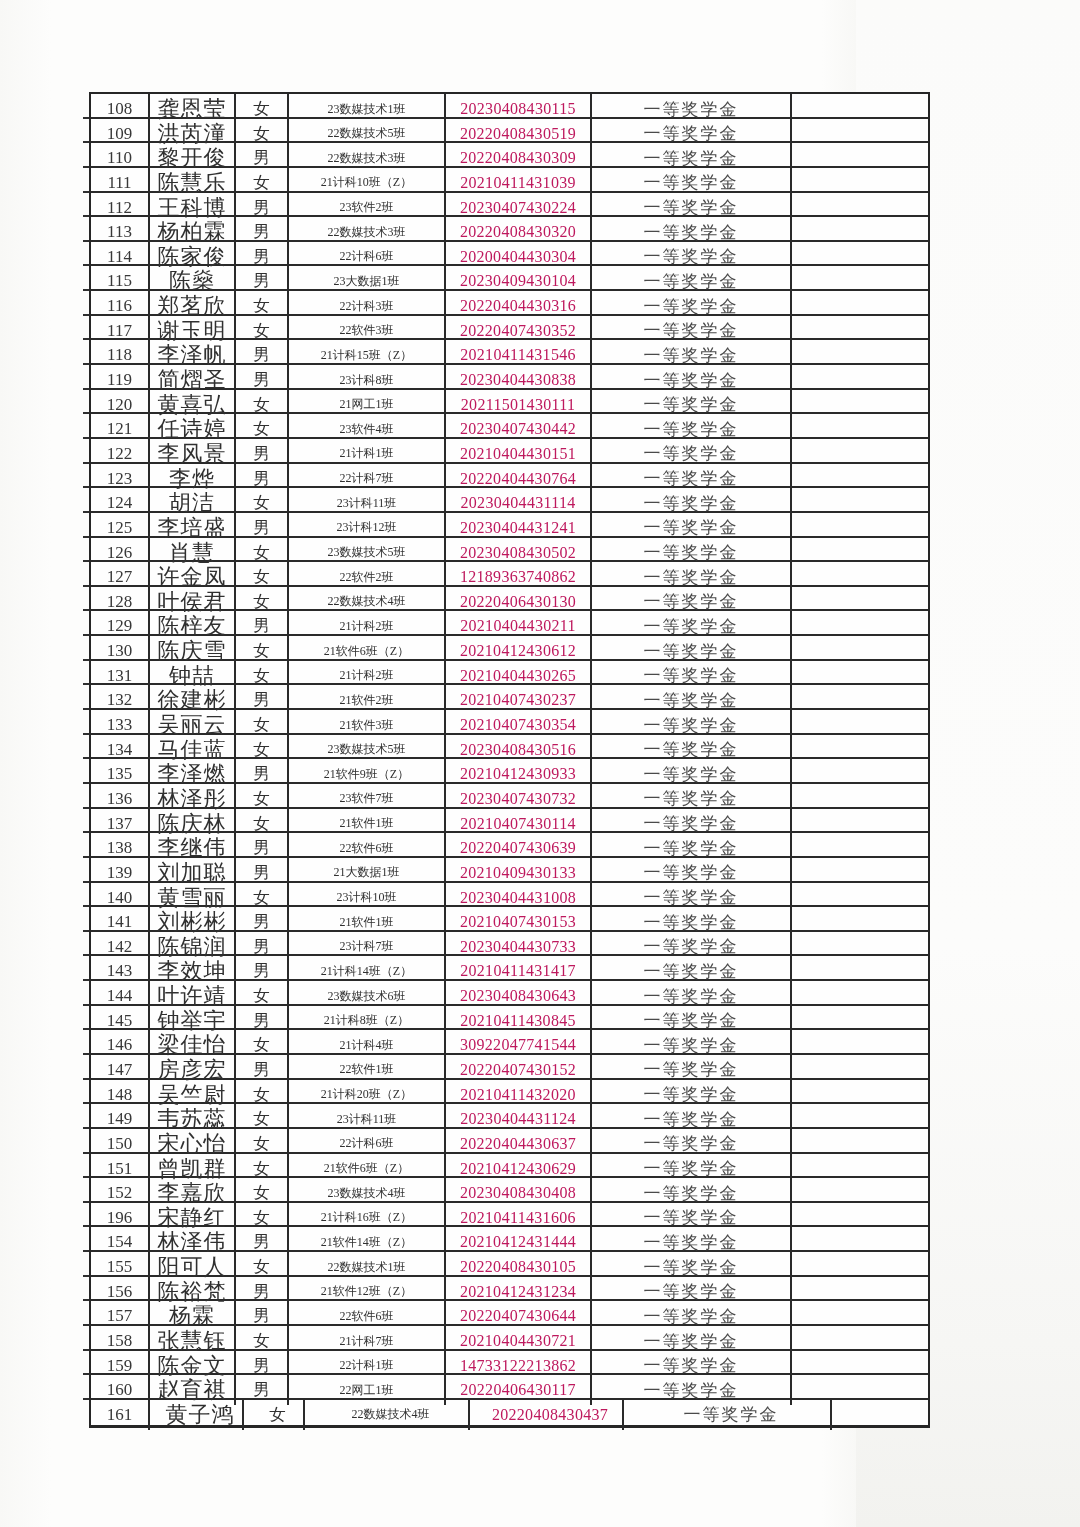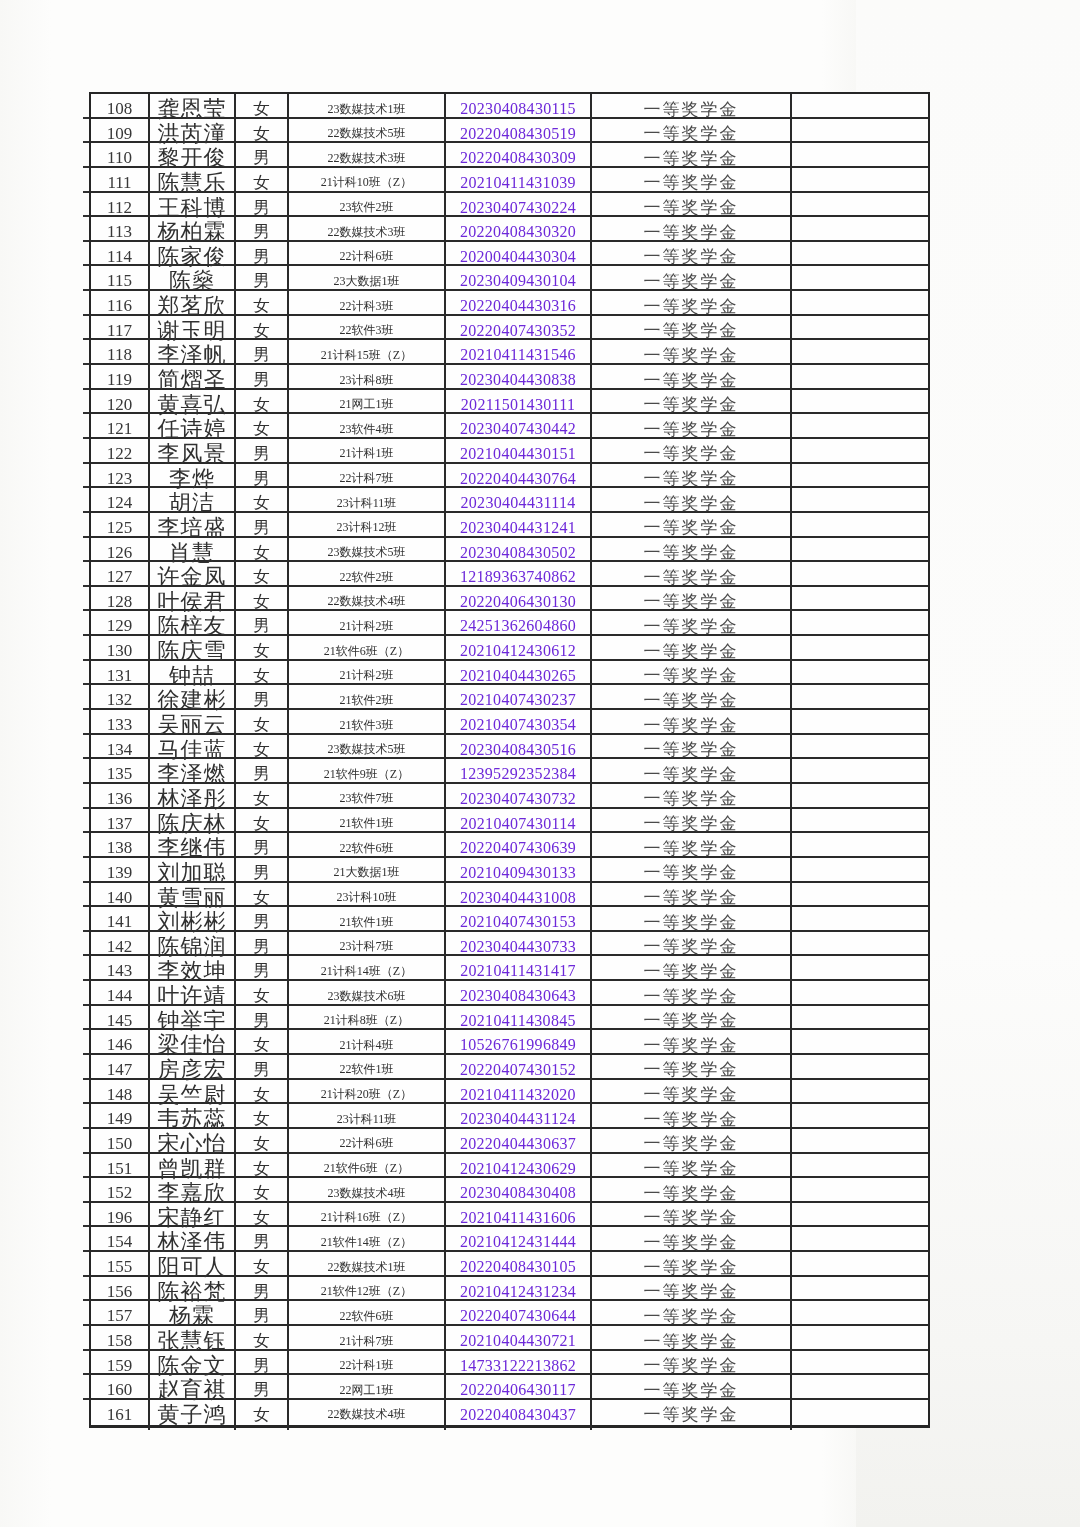--- a/index.html
+++ b/index.html
@@ -20,40 +20,40 @@
     box-sizing:border-box;background:#fefefe;
   }
   .row{
     display:grid;
     grid-template-columns:59px 86px 53px 157px 146px 200px 1fr;
     height:24.65px;
     border-bottom:2px solid #2a2a2a;
     position:relative;
     box-sizing:border-box;
   }
-  .row:last-child{border-bottom:none;}
+  .row:last-child{border-bottom:none;gap:8px;}
   
   .row::after{
     content:"";position:absolute;left:-8px;bottom:-2px;width:6px;height:2px;
     background:#2f2f2f;
   }
   .row:last-child::after{display:none;}
   .cell{
     display:flex;align-items:center;justify-content:center;
     border-right:2px solid #2a2a2a;
     overflow:visible;white-space:nowrap;
     color:#303030;
     box-sizing:border-box;
   }
   .cell:last-child{border-right:none;}
   .c-no{font-size:17px;color:#383838;}
   .c-name{font-size:22px;letter-spacing:1px;}
   .c-gender{font-size:16.5px;}
   .c-class{font-size:12px;}
-  .c-id{font-size:16px;color:#6d28d9;letter-spacing:0.3px;}
+  .c-id{font-size:16px;color:#be185d;letter-spacing:0.3px;}
   .c-award{font-size:17px;color:#4a4a4a;letter-spacing:2px;}
 </style>
 </head>
 <body>
 
 <div class="sheet">
   <div class="tbl" id="scholarship-table">
       <div class="row">
         <div class="cell c-no">108</div>
         <div class="cell c-name">龚恩莹</div>
@@ -241,21 +241,21 @@
         <div class="cell c-class">22数媒技术4班</div>
         <div class="cell c-id">20220406430130</div>
         <div class="cell c-award">一等奖学金</div>
         <div class="cell c-blank"></div>
       </div>
       <div class="row">
         <div class="cell c-no">129</div>
         <div class="cell c-name">陈梓友</div>
         <div class="cell c-gender">男</div>
         <div class="cell c-class">21计科2班</div>
-        <div class="cell c-id">24251362604860</div>
+        <div class="cell c-id">20210404430211</div>
         <div class="cell c-award">一等奖学金</div>
         <div class="cell c-blank"></div>
       </div>
       <div class="row">
         <div class="cell c-no">130</div>
         <div class="cell c-name">陈庆雪</div>
         <div class="cell c-gender">女</div>
         <div class="cell c-class">21软件6班（Z）</div>
         <div class="cell c-id">20210412430612</div>
         <div class="cell c-award">一等奖学金</div>
@@ -295,21 +295,21 @@
         <div class="cell c-class">23数媒技术5班</div>
         <div class="cell c-id">20230408430516</div>
         <div class="cell c-award">一等奖学金</div>
         <div class="cell c-blank"></div>
       </div>
       <div class="row">
         <div class="cell c-no">135</div>
         <div class="cell c-name">李泽燃</div>
         <div class="cell c-gender">男</div>
         <div class="cell c-class">21软件9班（Z）</div>
-        <div class="cell c-id">12395292352384</div>
+        <div class="cell c-id">20210412430933</div>
         <div class="cell c-award">一等奖学金</div>
         <div class="cell c-blank"></div>
       </div>
       <div class="row">
         <div class="cell c-no">136</div>
         <div class="cell c-name">林泽彤</div>
         <div class="cell c-gender">女</div>
         <div class="cell c-class">23软件7班</div>
         <div class="cell c-id">20230407430732</div>
         <div class="cell c-award">一等奖学金</div>
@@ -394,21 +394,21 @@
         <div class="cell c-class">21计科8班（Z）</div>
         <div class="cell c-id">20210411430845</div>
         <div class="cell c-award">一等奖学金</div>
         <div class="cell c-blank"></div>
       </div>
       <div class="row">
         <div class="cell c-no">146</div>
         <div class="cell c-name">梁佳怡</div>
         <div class="cell c-gender">女</div>
         <div class="cell c-class">21计科4班</div>
-        <div class="cell c-id">10526761996849</div>
+        <div class="cell c-id">30922047741544</div>
         <div class="cell c-award">一等奖学金</div>
         <div class="cell c-blank"></div>
       </div>
       <div class="row">
         <div class="cell c-no">147</div>
         <div class="cell c-name">房彦宏</div>
         <div class="cell c-gender">男</div>
         <div class="cell c-class">22软件1班</div>
         <div class="cell c-id">20220407430152</div>
         <div class="cell c-award">一等奖学金</div>

